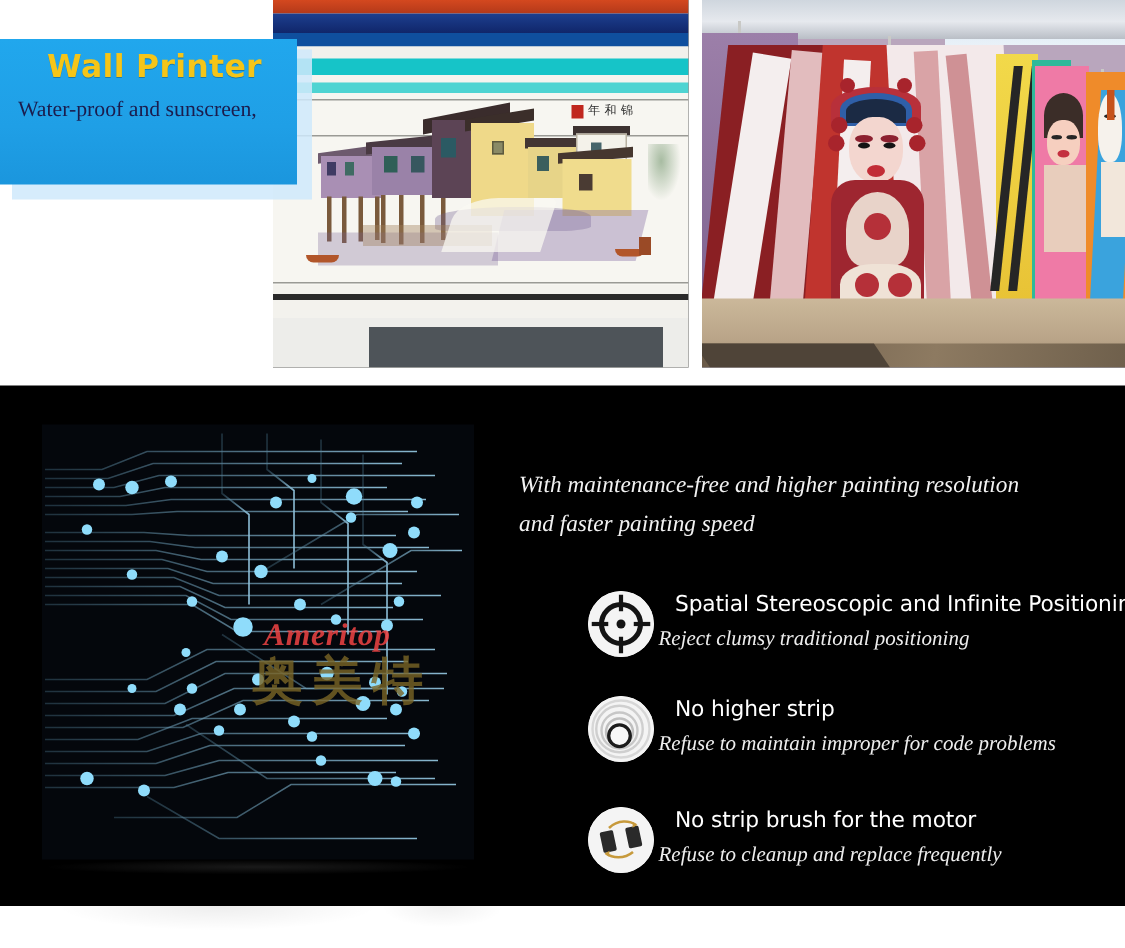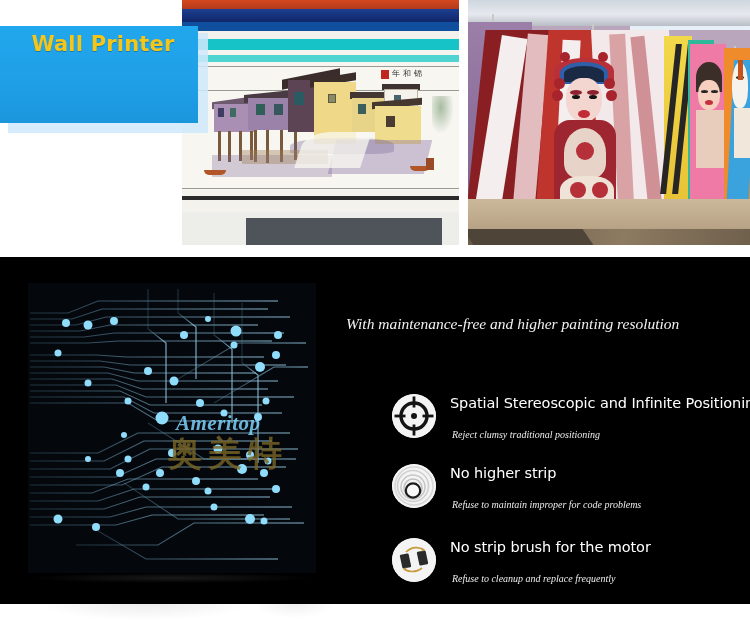--- a/index.html
+++ b/index.html
@@ -93,21 +93,21 @@
     position: absolute; left: 28px; top: 26px; width: 288px; height: 290px;
     background: #04070c; overflow: hidden;
   }
   .circuit-shadow {
     position:absolute; left:28px; top:316px; width:288px; height:10px;
     background:radial-gradient(ellipse at center, rgba(255,255,255,.10) 0%, rgba(255,255,255,0) 70%);
   }
   .wm { position:absolute; pointer-events:none; }
   .wm-en {
     left: 148px; top: 128px; font-family:"Liberation Serif", serif; font-style: italic;
-    font-size: 21px; font-weight: bold; color: #7dd3fc; opacity:.85; letter-spacing:.5px;
+    font-size: 21px; font-weight: bold; color: #ef4444; opacity:.85; letter-spacing:.5px;
   }
   .wm-cn {
     left: 140px; top: 148px; font-family:"DejaVu Sans", sans-serif;
     font-size: 34px; font-weight: bold; color:#7a6526; opacity:.8; letter-spacing:6px;
   }
 
   
   .headline { position:absolute; left:336px; top:20px; white-space:nowrap; }
   .headline .hw {
     font-family:"DejaVu Sans", sans-serif; font-weight:bold; font-size:26px;
@@ -128,22 +128,22 @@
   .f1 { top:137px; } .f2 { top:207px; } .f3 { top:281px; }
   .f-icon {
     position:absolute; left:0; top:0; width:44px; height:44px;
     border-radius:50%; background:#f4f4f4; overflow:hidden;
   }
   .f-title {
     position:absolute; left:58px; top:1px; font-family:"DejaVu Sans", sans-serif;
     font-size:14.5px; color:#ffffff; white-space:nowrap; letter-spacing:-0.1px;
   }
   .f-desc {
-    position:absolute; left:60px; top:25px; font-family:"Liberation Serif", serif;
-    font-style:italic; font-size:10px; color:#ededed; white-space:nowrap;margin-top:10px;
+    position:absolute; left:47px; top:25px; font-family:"Liberation Serif", serif;
+    font-style:italic; font-size:14px; color:#ededed; white-space:nowrap;
   }
 
   .footer-white { position:absolute; left:0; top:604px; width:750px; height:28px; background:#ffffff; }
   .footer-glow1 { position:absolute; left:40px; top:604px; width:210px; height:16px;
     background:radial-gradient(ellipse at top center, rgba(0,0,0,.07) 0%, rgba(0,0,0,0) 72%); }
   .footer-glow2 { position:absolute; left:255px; top:604px; width:80px; height:14px;
     background:radial-gradient(ellipse at top center, rgba(0,0,0,.06) 0%, rgba(0,0,0,0) 72%); }
 </style>
 </head>
 <body>
@@ -298,20 +298,21 @@
 
         <div class="op-floor"></div>
         <div class="op-floor-dark"></div>
         <div class="op-shape" style="left:0;bottom:0;width:120px;height:16px;background:#4f4438;transform:skewX(34deg);"></div>
       </div>
     </div>
 
     <div class="promo-shadow"></div>
     <div class="promo-box">
       <div class="promo-title">Wall Printer</div>
+      <div class="promo-line">Water-proof and sunscreen,</div>
     </div>
   </div>
 
   <div class="dark-section">
 
     <div class="circuit">
       <svg width="288" height="290" viewBox="0 0 288 290">
         <defs>
           <linearGradient id="tg" x1="0" y1="0" x2="1" y2="0">
             <stop offset="0" stop-color="#5b8ea8" stop-opacity=".35"></stop>
@@ -415,20 +416,21 @@
           <circle cx="60" cy="176" r="3"></circle>
             <circle cx="96" cy="152" r="3"></circle>
         </g>
       </svg>
       <div class="wm wm-en">Ameritop</div>
       <div class="wm wm-cn">奥美特</div>
     </div>
     <div class="circuit-shadow"></div>
 
     <div class="subline subline-1">With maintenance-free and higher painting resolution</div>
+    <div class="subline subline-2">and faster painting speed</div>
 
     <div class="feature f1">
       <div class="f-icon">
         <svg width="44" height="44" viewBox="0 0 44 44">
           <circle cx="22" cy="22" r="22" fill="#f4f4f4"></circle>
           <circle cx="22" cy="22" r="13" fill="none" stroke="#141414" stroke-width="3.4"></circle>
           <circle cx="22" cy="22" r="3" fill="#141414"></circle>
           <rect x="20.6" y="2.5" width="2.8" height="11" fill="#141414"></rect>
           <rect x="20.6" y="30.5" width="2.8" height="11" fill="#141414"></rect>
           <rect x="2.5" y="20.6" width="11" height="2.8" fill="#141414"></rect>

